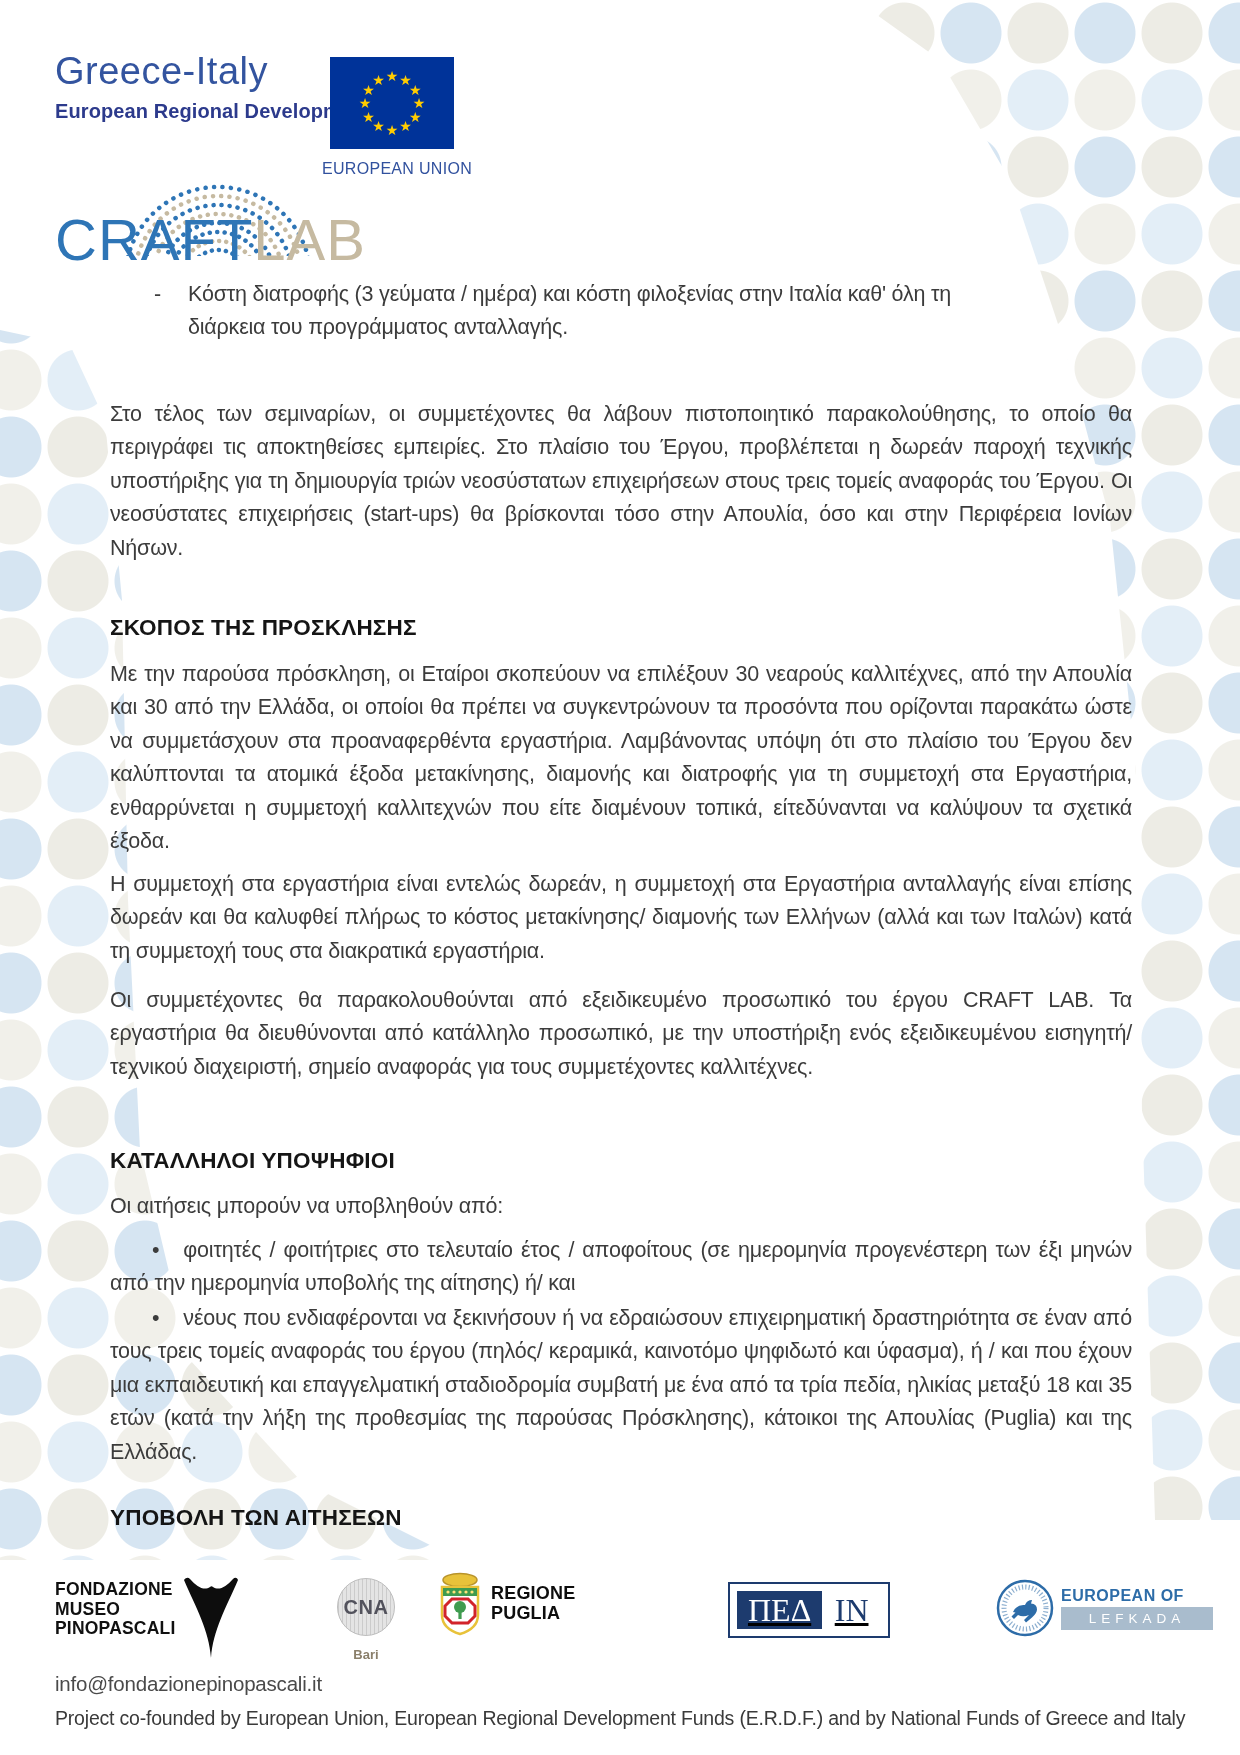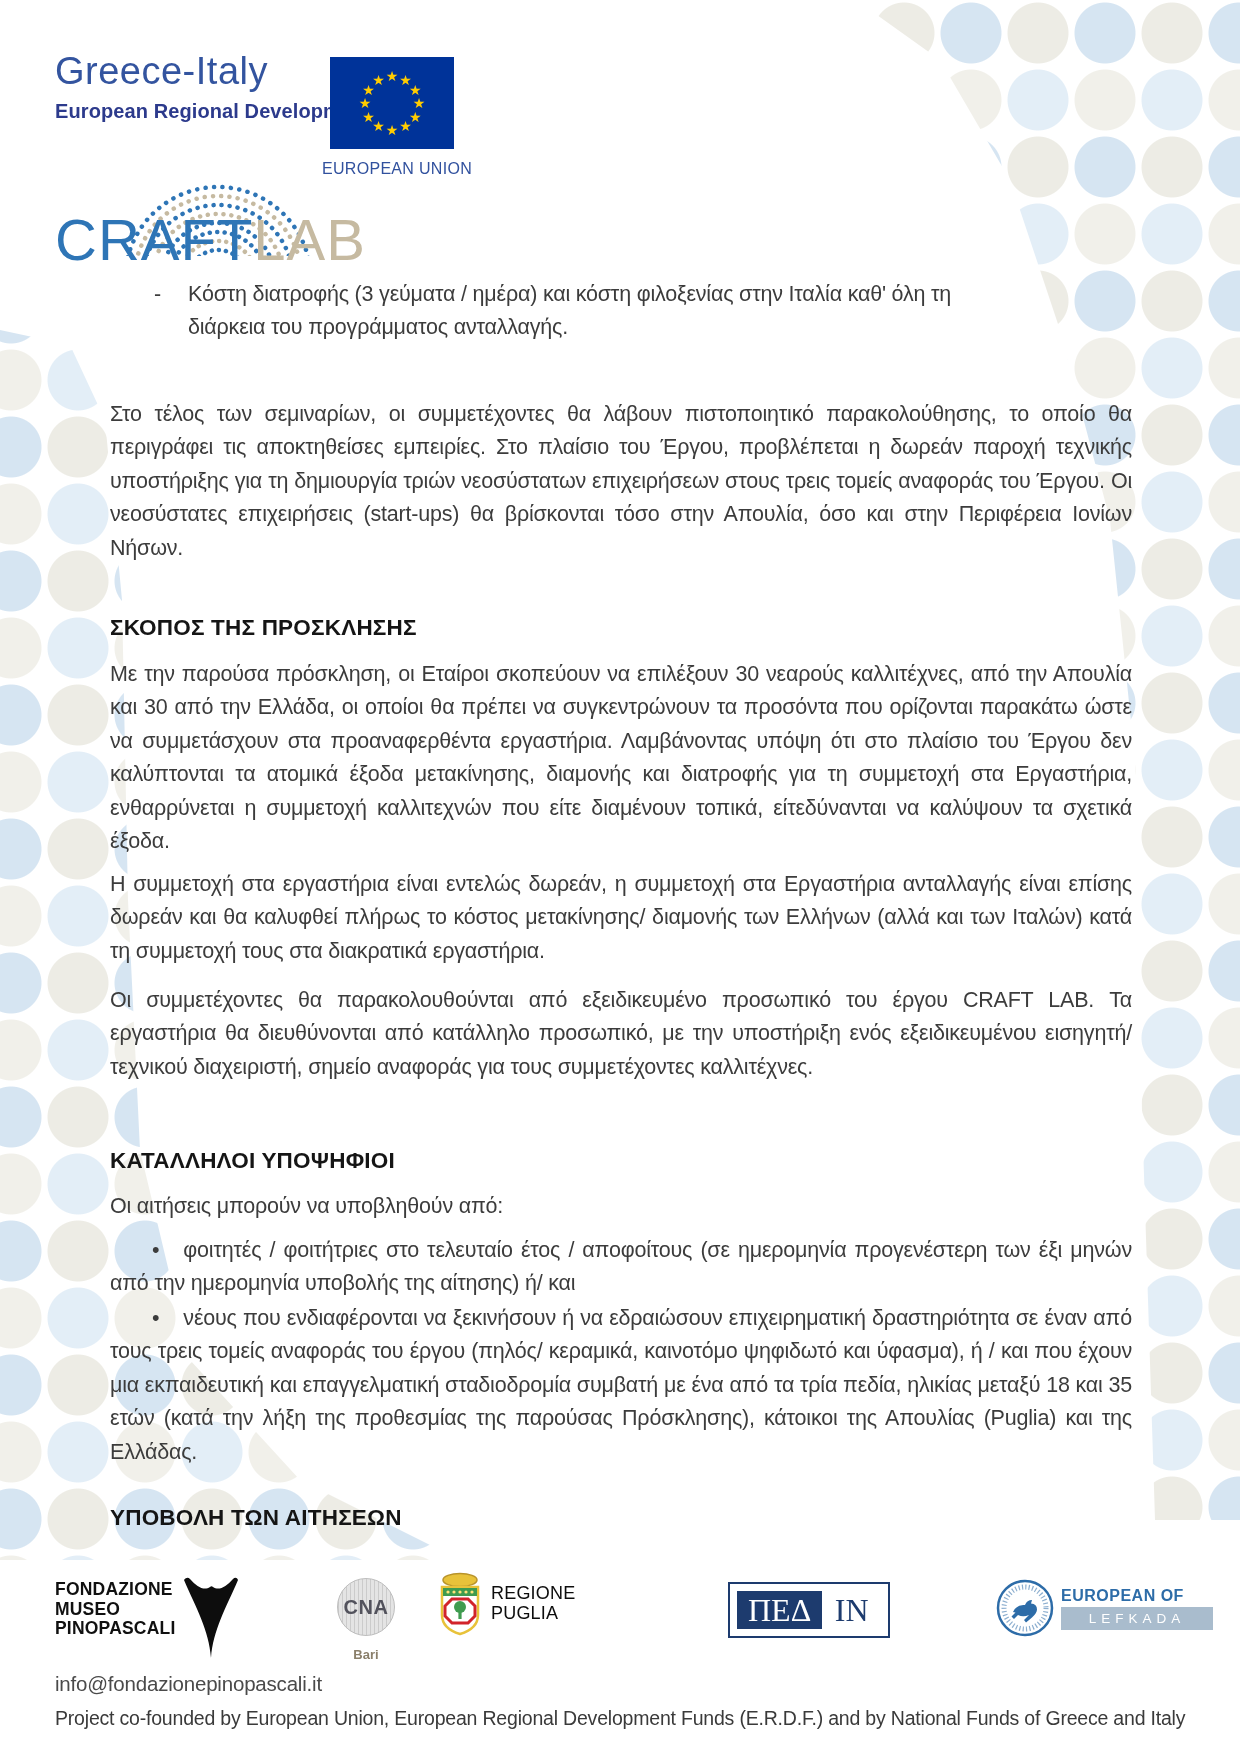--- a/index.html
+++ b/index.html
@@ -70,24 +70,24 @@
   .cna { position:absolute; left:335px; top:1578px; width:62px; text-align:center; }
   .cna-circle {
     width:58px; height:58px; border-radius:50%; margin:0 auto;
     background:repeating-linear-gradient(90deg,#cbcbcb 0 1.5px,#e4e4e4 1.5px 4px);
     display:flex; align-items:center; justify-content:center;
     border:1px solid #bdbdbd;
   }
   .cna-name { font-size:20px; font-weight:800; color:#52525c; letter-spacing:0.5px; }
   .cna-city { font-size:13px; font-weight:700; color:#8a7f6a; margin-top:11px; }
   .regione { position:absolute; left:437px; top:1572px; display:flex; align-items:center; }
-  .regione-text { margin-left:8px; font-size:18px; font-weight:400; color:#0d0d0d; line-height:1.1; letter-spacing:0.2px; }
+  .regione-text { margin-left:8px; font-size:18px; font-weight:700; color:#0d0d0d; line-height:1.1; letter-spacing:0.2px; }
   .pedin {
     position:absolute; left:728px; top:1582px; width:162px; height:56px;
-    border:2px solid #1d3b6e; background:#ffffff; padding:7px; display:flex;
+    border:2px solid #1d3b6e; background:#ffffff; padding:7px; display:flex;text-decoration:underline;
   }
   .pedin-left {
     flex:1.45; background:#1d3b6e; color:#ffffff; display:flex; align-items:center;
     justify-content:center; font-family:"Liberation Serif", serif; font-size:32px;
   }
   .pedin-right {
     flex:1; background:#ffffff; color:#1d3b6e; display:flex; align-items:center;
     justify-content:center; font-family:"Liberation Serif", serif; font-size:32px;
   }
   .chamber { position:absolute; left:995px; top:1578px; display:flex; align-items:center; }

